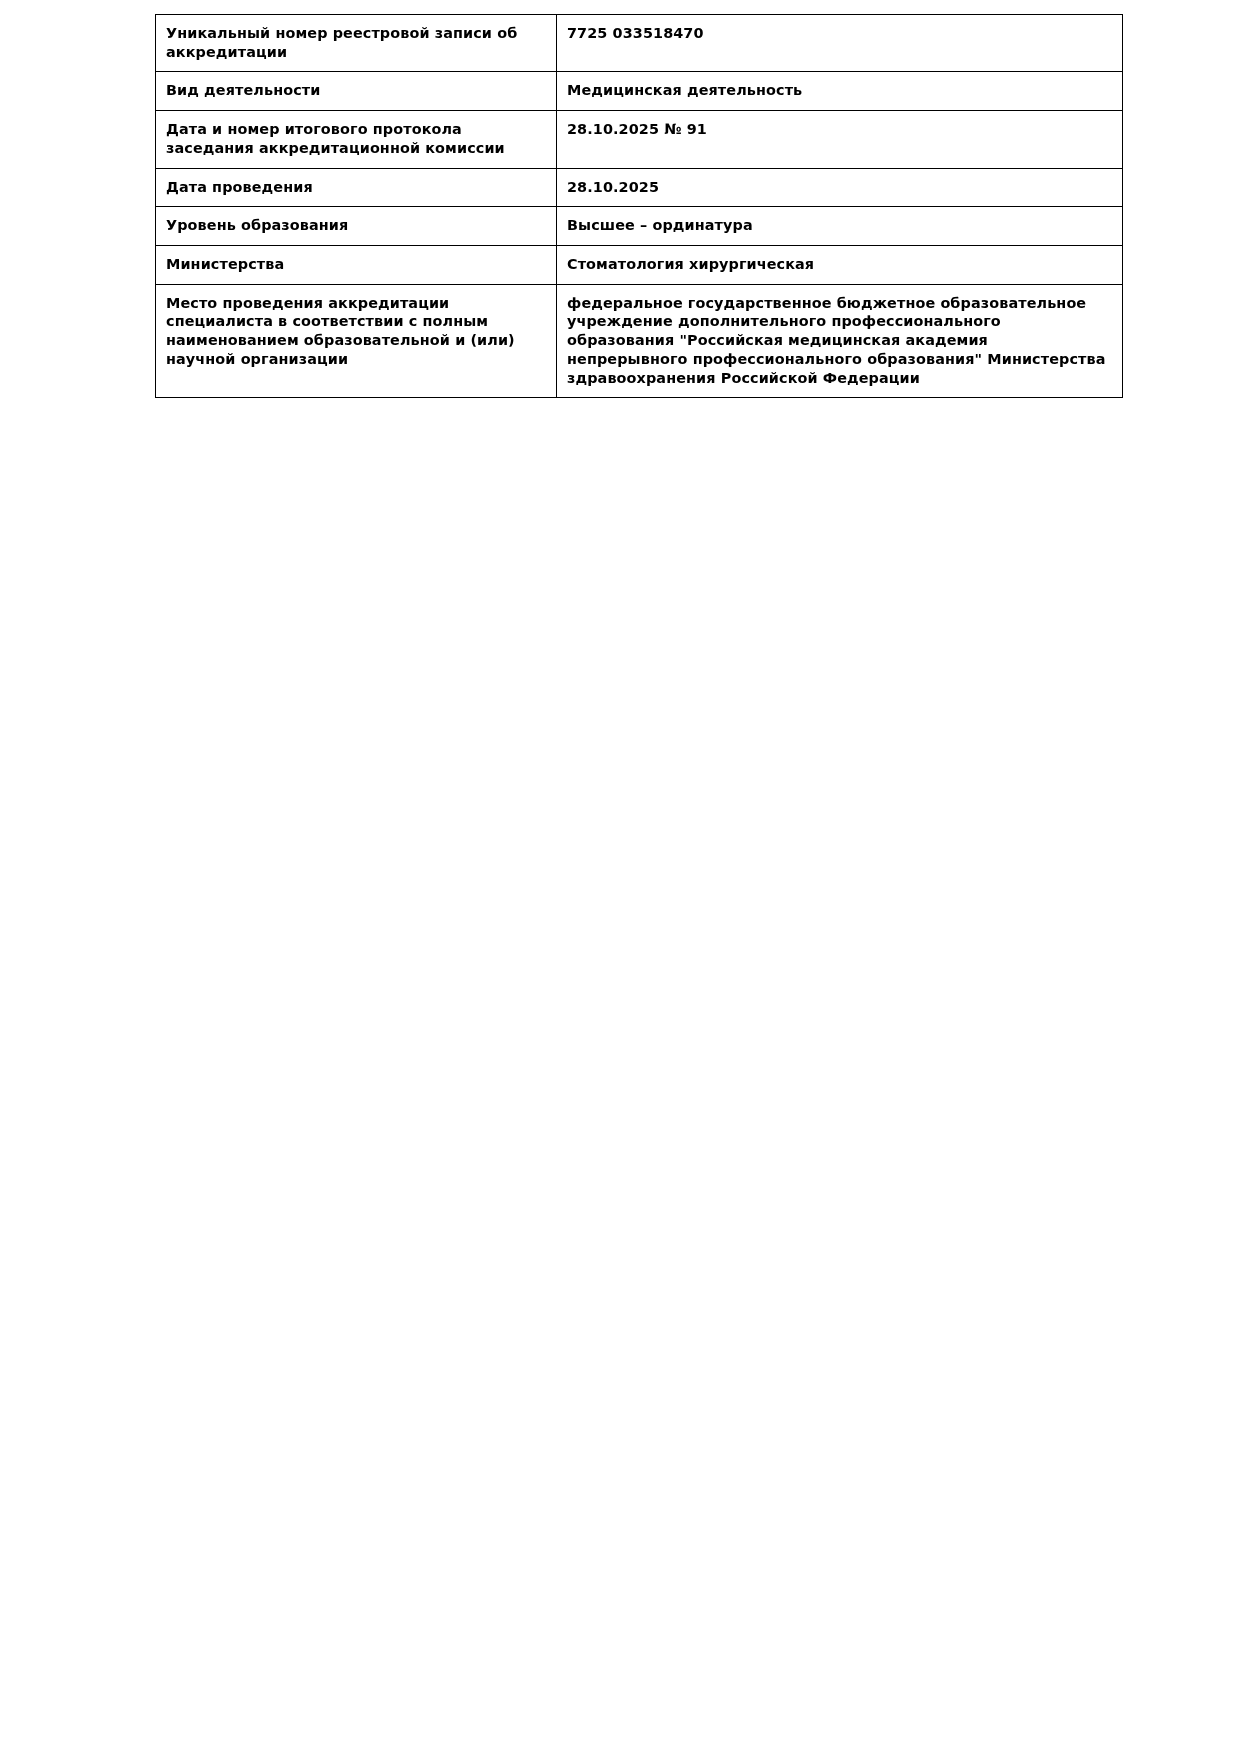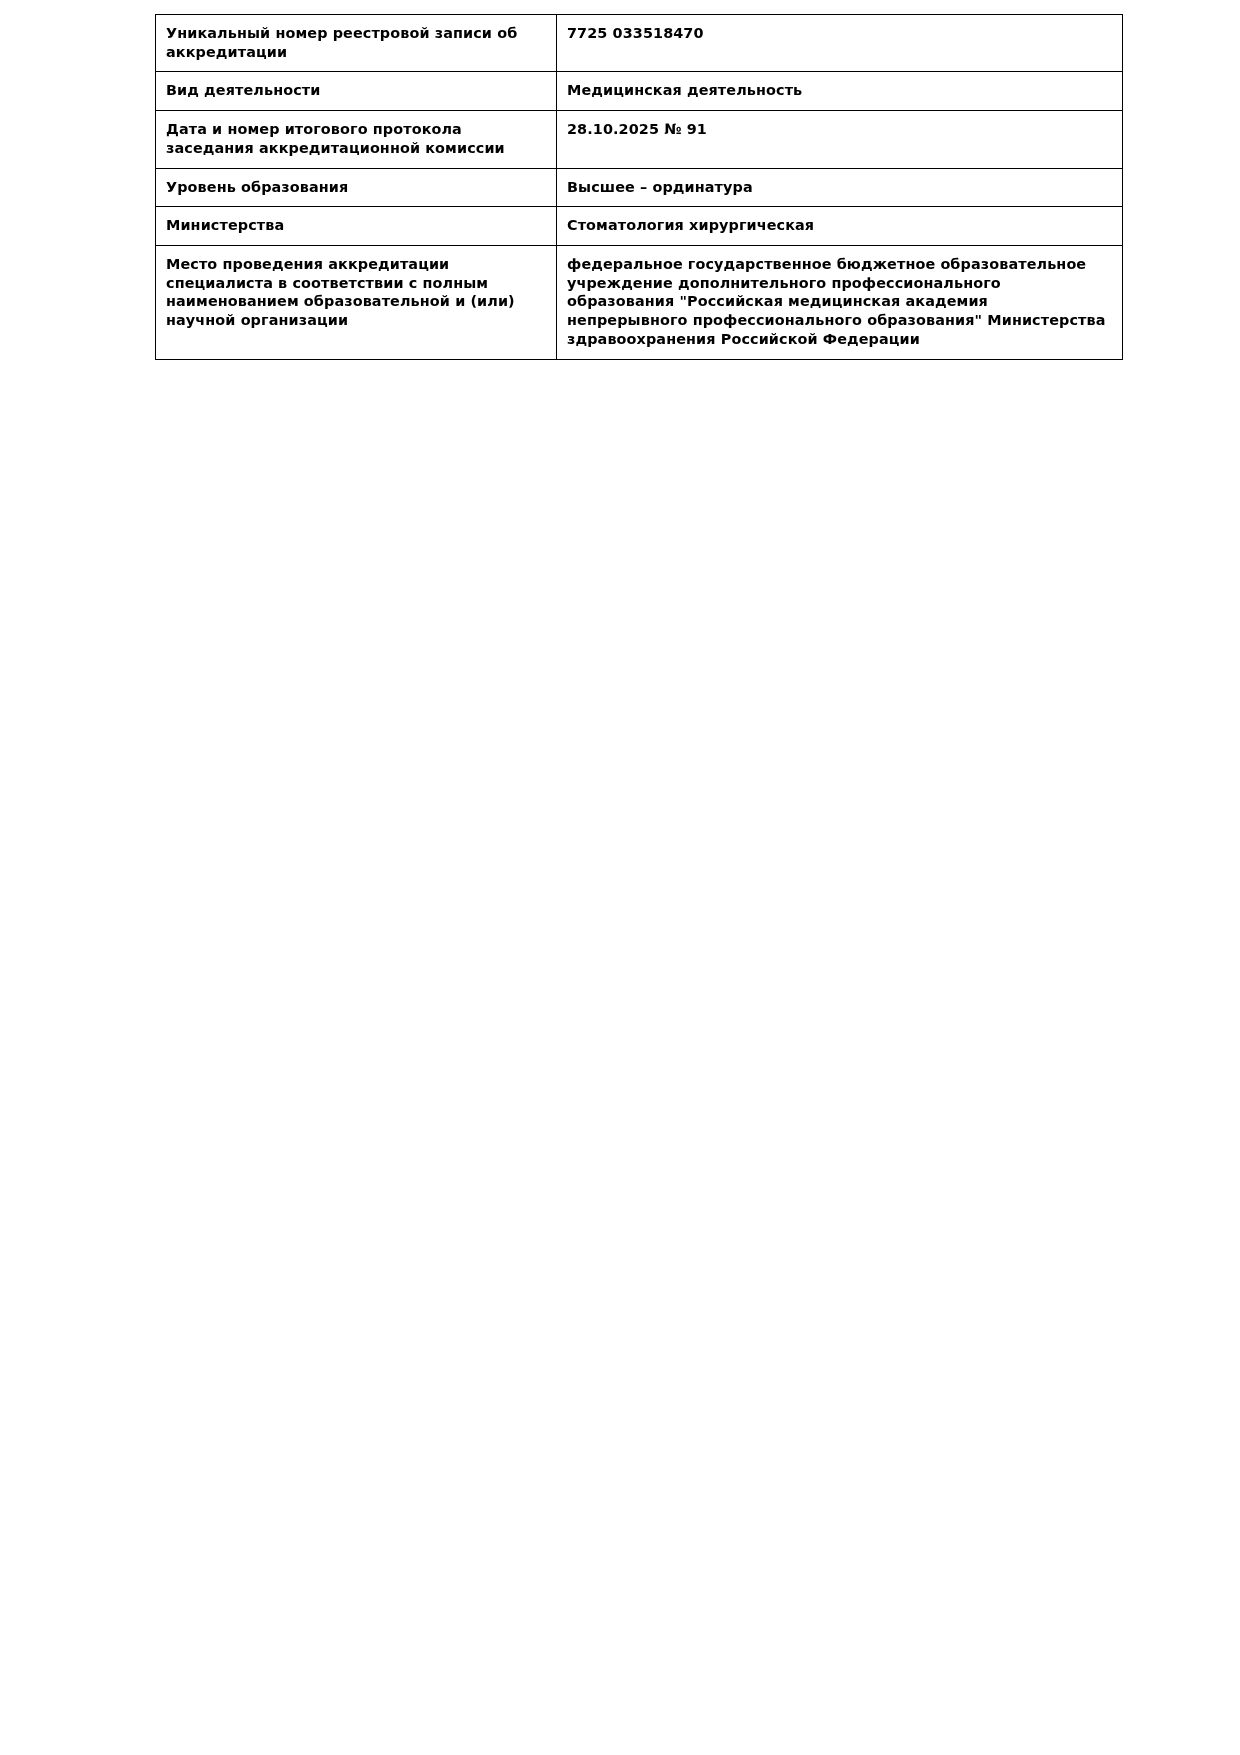--- a/index.html
+++ b/index.html
@@ -76,20 +76,28 @@
         <tr>
           <td class="label-cell">
             <span class="cell-text">Дата и номер итогового протокола заседания аккредитационной комиссии</span>
           </td>
           <td class="value-cell">
             <span class="cell-text">28.10.2025 № 91</span>
           </td>
         </tr>
         <tr>
           <td class="label-cell">
+            <span class="cell-text">Дата проведения</span>
+          </td>
+          <td class="value-cell">
+            <span class="cell-text">28.10.2025</span>
+          </td>
+        </tr>
+        <tr>
+          <td class="label-cell">
             <span class="cell-text">Уровень образования</span>
           </td>
           <td class="value-cell">
             <span class="cell-text">Высшее – ординатура</span>
           </td>
         </tr>
         <tr>
           <td class="label-cell">
             <span class="cell-text">Министерства</span>
           </td>

